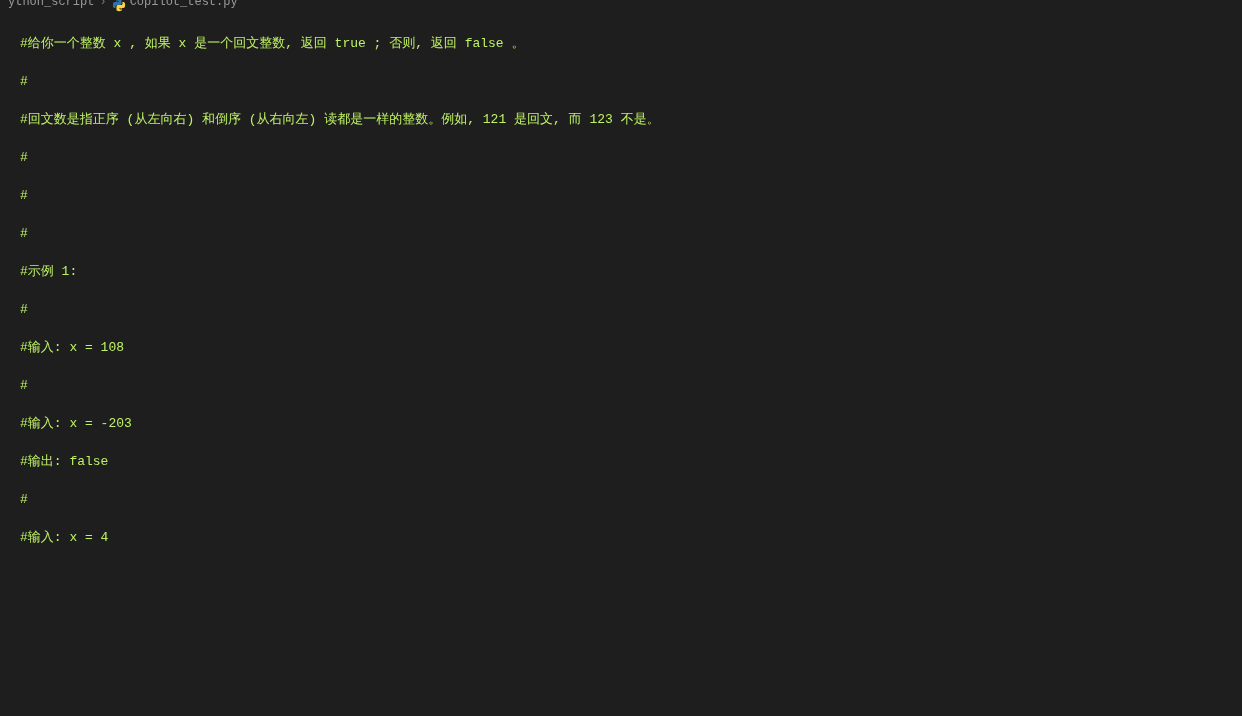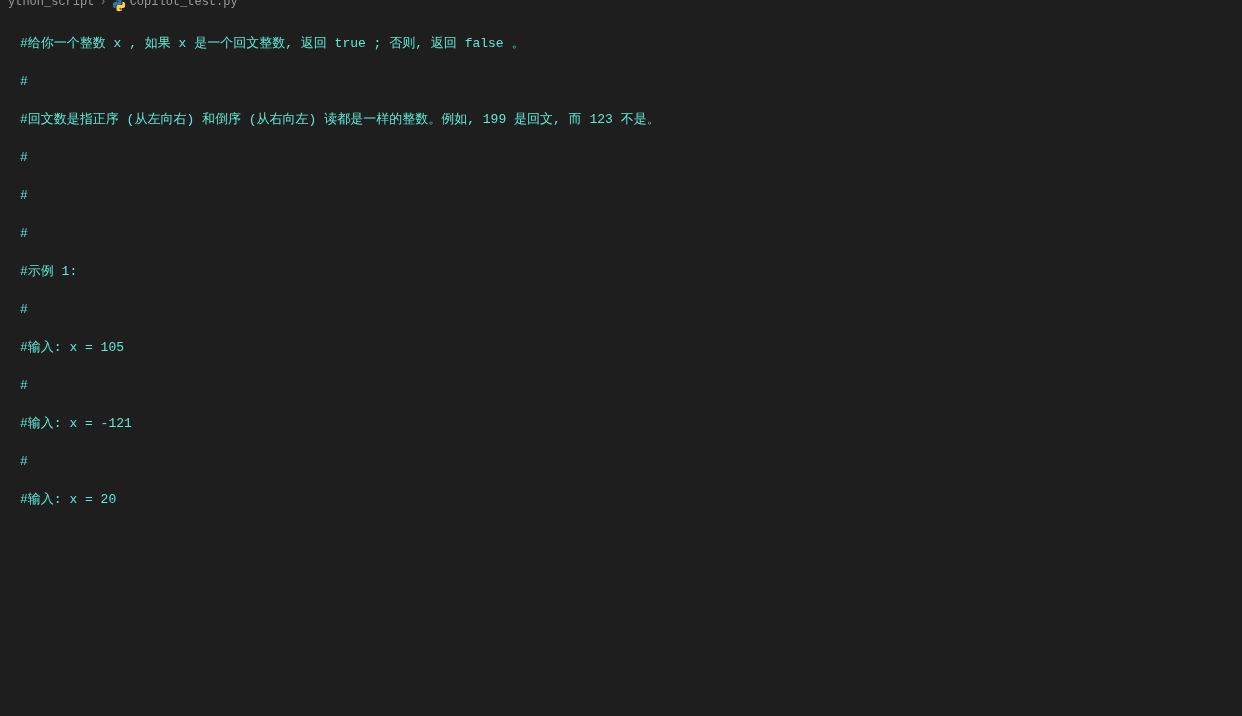--- a/index.html
+++ b/index.html
@@ -43,51 +43,52 @@
     padding: 3px 0 0 6px;
     white-space: pre;
   }
   .gutter {
     display:inline-block;
     width:14px;
   }
   .line {
     height: 19px;
   }
-  .comment { color: #5eead4; font-family: Liberation Mono, monospace; }
+  .comment { color: #bef264; font-family: Liberation Mono, monospace; }
 </style>
 </head>
 <body>
 
 <div class="breadcrumb">
   <span>ython_script</span>
   <span class="sep">›</span>
   <span class="file-icon">
     <svg viewBox="0 0 32 32">
         <path fill="#3572A5" d="M15.9 2c-6.9 0-6.5 3-6.5 3v3.1h6.6v.9H6.3S2 8.5 2 15.9s3.8 7.1 3.8 7.1h2.2v-3.4s-.1-3.8 3.7-3.8h6.5s3.6.1 3.6-3.5V5.6S22.8 2 15.9 2zM12 5.1c.7 0 1.2.5 1.2 1.2s-.5 1.2-1.2 1.2-1.2-.5-1.2-1.2.5-1.2 1.2-1.2z"></path>
         <path fill="#FFD43B" d="M16.1 30c6.9 0 6.5-3 6.5-3v-3.1H16v-.9h9.7S30 23.5 30 16.1s-3.8-7.1-3.8-7.1H24v3.4s.1 3.8-3.7 3.8h-6.5s-3.6-.1-3.6 3.5v6.7S9.2 30 16.1 30zM20 26.9c-.7 0-1.2-.5-1.2-1.2s.5-1.2 1.2-1.2 1.2.5 1.2 1.2-.5 1.2-1.2 1.2z"></path>
       </svg>
   </span>
   <span>Copilot_test.py</span>
 </div>
 
 <div class="editor">
 <div class="line"><span class="gutter"></span><span class="comment">#给你一个整数 x , 如果 x 是一个回文整数, 返回 true ; 否则, 返回 false 。</span></div>
 <div class="line"><span class="gutter"></span><span class="comment">#</span></div>
-<div class="line"><span class="gutter"></span><span class="comment">#回文数是指正序 (从左向右) 和倒序 (从右向左) 读都是一样的整数。例如, 199 是回文, 而 123 不是。</span></div>
+<div class="line"><span class="gutter"></span><span class="comment">#回文数是指正序 (从左向右) 和倒序 (从右向左) 读都是一样的整数。例如, 121 是回文, 而 123 不是。</span></div>
 <div class="line"><span class="gutter"></span><span class="comment">#</span></div>
 <div class="line"><span class="gutter"></span><span class="comment"># </span></div>
 <div class="line"><span class="gutter"></span><span class="comment">#</span></div>
 <div class="line"><span class="gutter"></span><span class="comment">#示例 1:</span></div>
 <div class="line"><span class="gutter"></span><span class="comment">#</span></div>
-<div class="line"><span class="gutter"></span><span class="comment">#输入: x = 105</span></div>
+<div class="line"><span class="gutter"></span><span class="comment">#输入: x = 108</span></div>
 <div class="line"><span class="gutter"></span><span class="comment">#</span></div>
-<div class="line"><span class="gutter"></span><span class="comment">#输入: x = -121</span></div>
+<div class="line"><span class="gutter"></span><span class="comment">#输入: x = -203</span></div>
+<div class="line"><span class="gutter"></span><span class="comment">#输出: false</span></div>
 <div class="line"><span class="gutter"></span><span class="comment">#</span></div>
-<div class="line"><span class="gutter"></span><span class="comment">#输入: x = 20</span></div>
+<div class="line"><span class="gutter"></span><span class="comment">#输入: x = 4</span></div>
 
 
 
 
 
 
 
 
 
 

